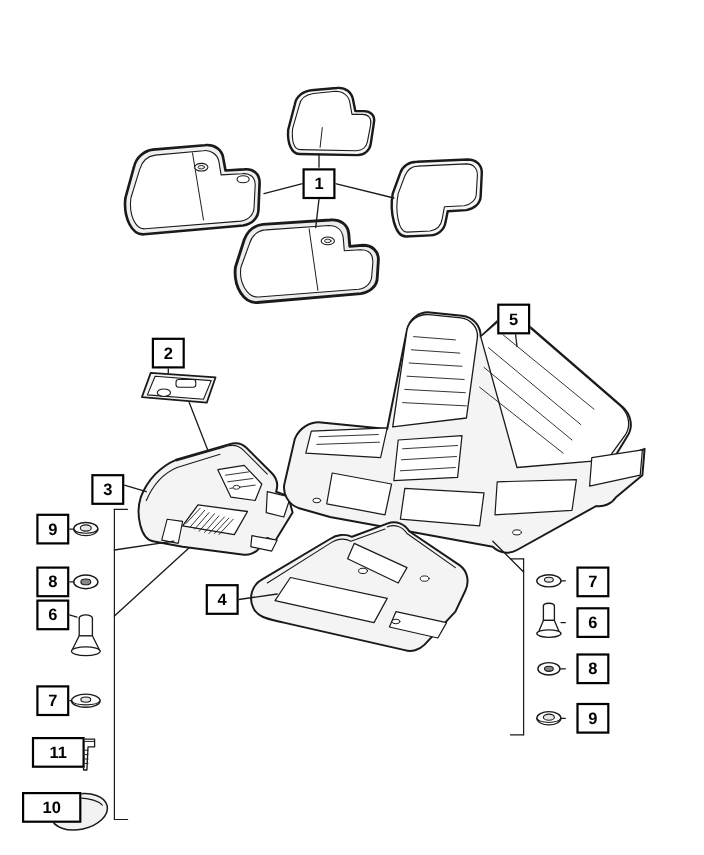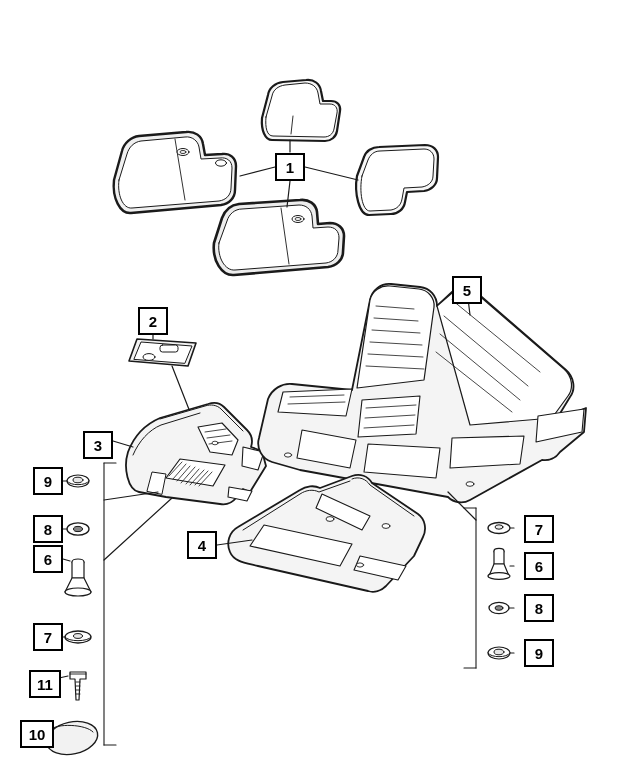--- a/index.html
+++ b/index.html
@@ -269,20 +269,20 @@
 
   <div class="callout" style="left:275px; top:153px;">1</div>
   <div class="callout" style="left:138px; top:307px;">2</div>
   <div class="callout" style="left:83px;  top:431px;">3</div>
   <div class="callout" style="left:187px; top:531px;">4</div>
   <div class="callout" style="left:452px; top:276px;">5</div>
   <div class="callout" style="left:33px;  top:545px;">6</div>
   <div class="callout" style="left:33px;  top:623px;">7</div>
   <div class="callout" style="left:33px;  top:515px;">8</div>
   <div class="callout" style="left:33px;  top:467px;">9</div>
-  <div class="callout" style="left:20px;  top:720px; width:34px;">10</div>
-  <div class="callout" style="left:29px;  top:670px; width:32px;">11</div>
+  <div class="callout" style="left:20px;  top:720px; width:54px;">10</div>
+  <div class="callout" style="left:29px;  top:670px; width:48px;">11</div>
   <div class="callout" style="left:524px; top:515px;">7</div>
   <div class="callout" style="left:524px; top:552px;">6</div>
   <div class="callout" style="left:524px; top:594px;">8</div>
   <div class="callout" style="left:524px; top:639px;">9</div>
 
 </div>
 
 </body></html>

